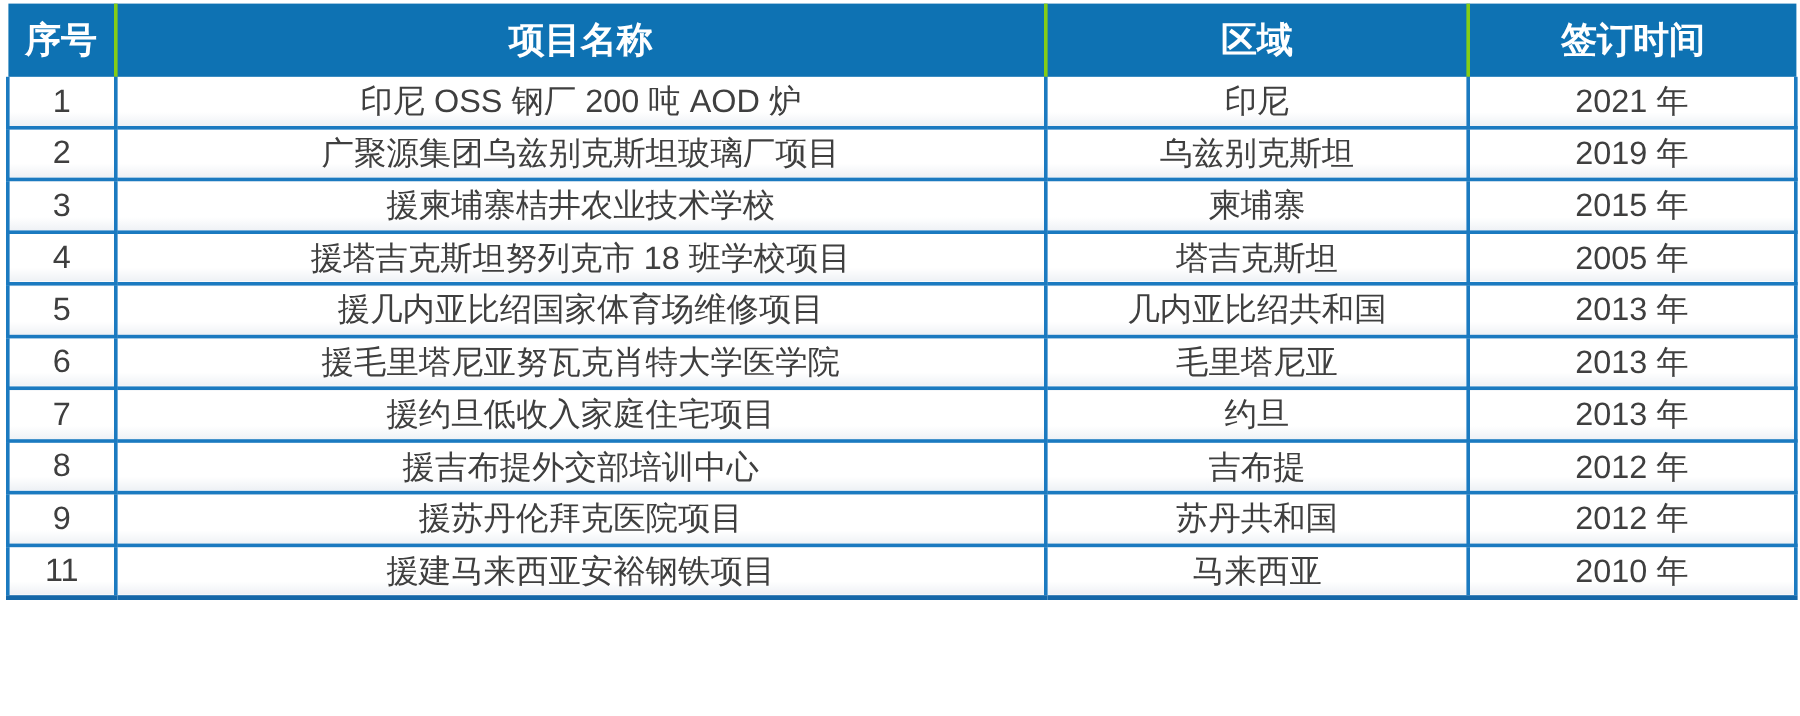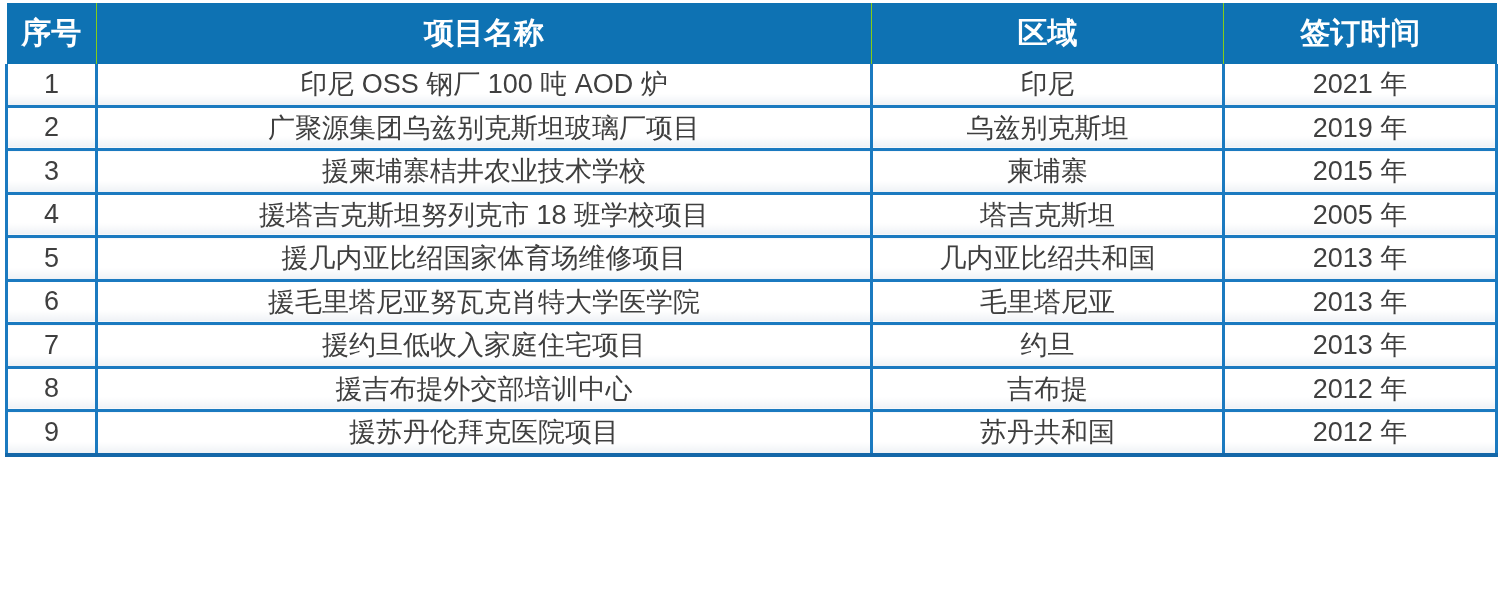--- a/index.html
+++ b/index.html
@@ -28,21 +28,21 @@
     color: #ffffff;
     font-size: 30px;
     font-weight: bold;
     height: 61px;
     text-align: center;
     vertical-align: middle;
     border: none;
     padding: 0;
   }
   thead th + th {
-    border-left: 1px solid #84cc16;
+    border-left: 3px solid #84cc16;
   }
   tbody td {
     height: 40.5px;
     text-align: center;
     vertical-align: middle;
     font-size: 27px;
     color: #3f3f3f;
     padding: 0;
     border: 3px solid #1b7ac0;
     background: linear-gradient(180deg, #ffffff 0%, #ffffff 72%, #eef1f5 100%);
@@ -71,21 +71,21 @@
       <tr>
         <th>序号</th>
         <th>项目名称</th>
         <th>区域</th>
         <th>签订时间</th>
       </tr>
     </thead>
     <tbody>
       <tr>
         <td>1</td>
-        <td>印尼 OSS 钢厂 100 吨 AOD 炉</td>
+        <td>印尼 OSS 钢厂 200 吨 AOD 炉</td>
         <td>印尼</td>
         <td>2021 年</td>
       </tr>
       <tr>
         <td>2</td>
         <td>广聚源集团乌兹别克斯坦玻璃厂项目</td>
         <td>乌兹别克斯坦</td>
         <td>2019 年</td>
       </tr>
       <tr>
@@ -123,15 +123,21 @@
         <td>援吉布提外交部培训中心</td>
         <td>吉布提</td>
         <td>2012 年</td>
       </tr>
       <tr>
         <td>9</td>
         <td>援苏丹伦拜克医院项目</td>
         <td>苏丹共和国</td>
         <td>2012 年</td>
       </tr>
+      <tr>
+        <td>11</td>
+        <td>援建马来西亚安裕钢铁项目</td>
+        <td>马来西亚</td>
+        <td>2010 年</td>
+      </tr>
     </tbody>
   </table>
 </div>
 
 </body></html>

